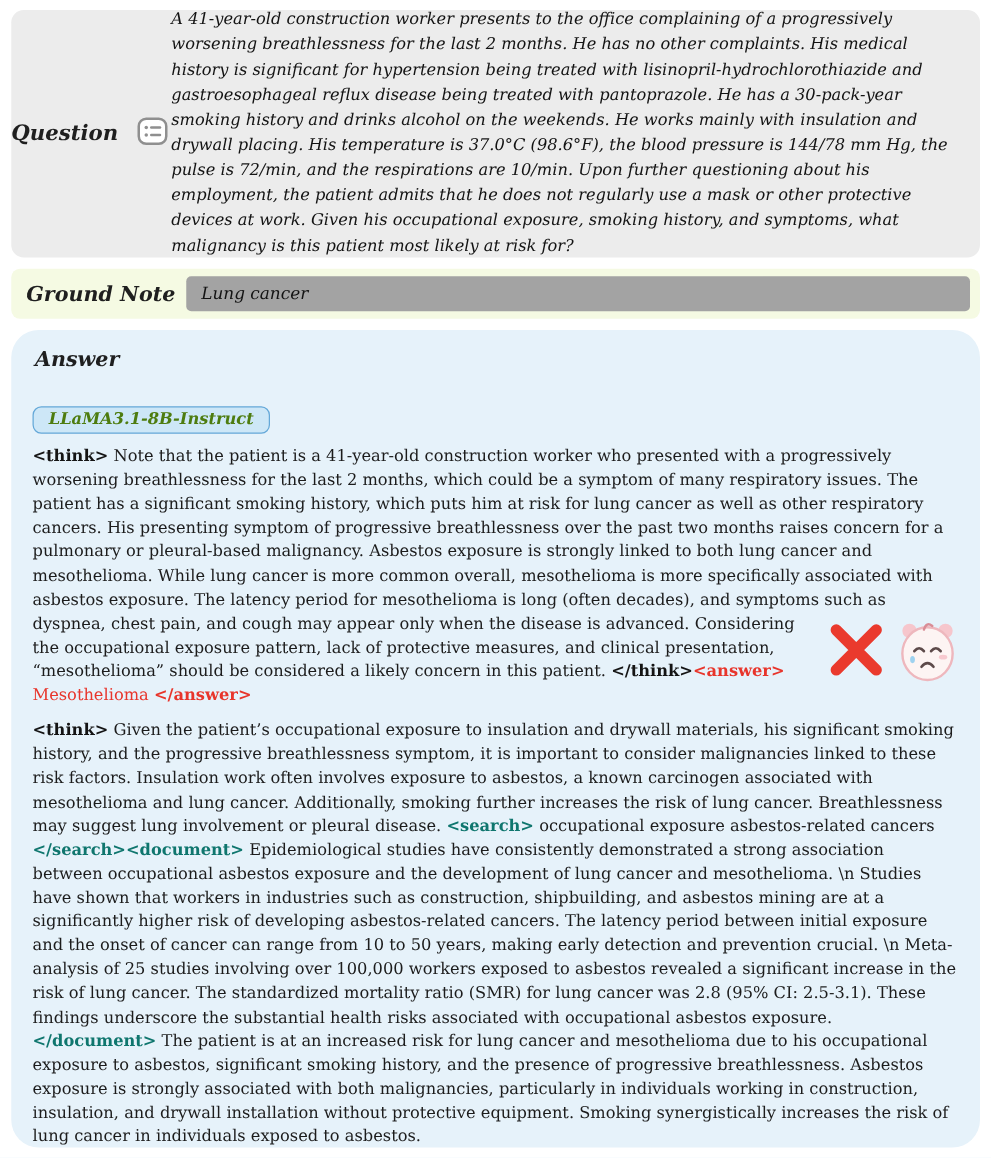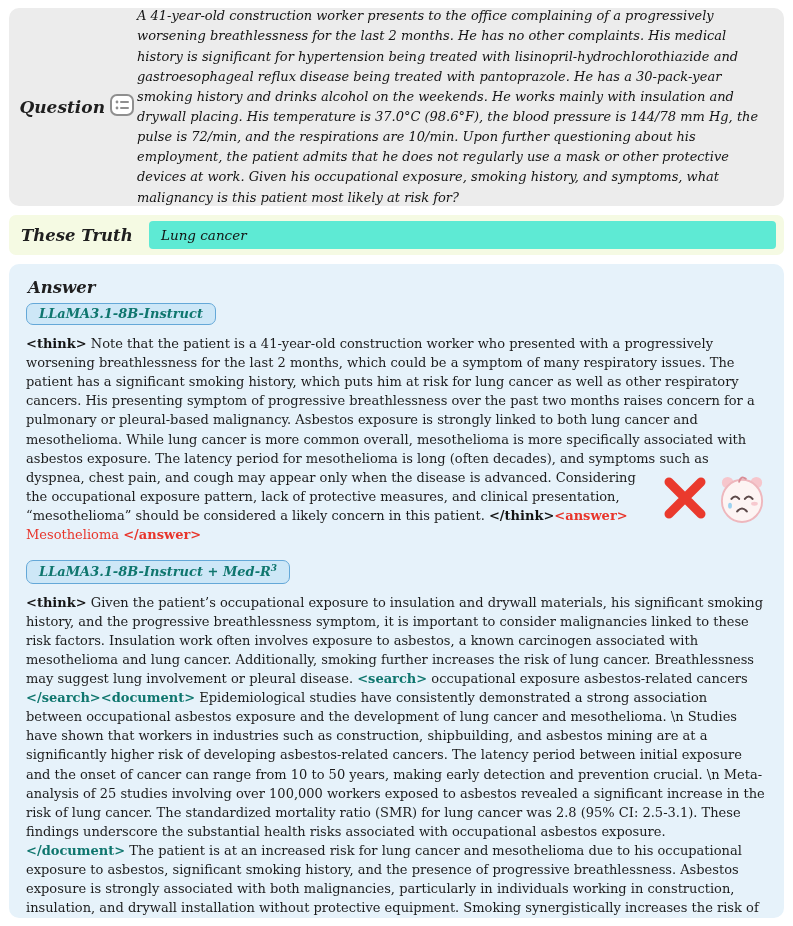--- a/index.html
+++ b/index.html
@@ -15,54 +15,54 @@
     display:flex; flex-direction:column; gap:9px;
   }
 
   
   .question-box {
     background:#ececec; border-radius:10px;
     height:198px; flex:0 0 auto;
     display:flex; align-items:center; overflow:hidden;
   }
   .q-label-wrap {
-    flex:0 0 126px; display:flex; align-items:center; justify-content:flex-end; gap:4px;
+    flex:0 0 126px; display:flex; align-items:center; justify-content:space-between; gap:4px;
   }
   .section-label {
     font-weight:bold; font-style:italic; font-size:17px; color:#1f1f1f;
   }
   .q-icon { flex:0 0 auto; }
   .q-text {
     flex:1; padding:10px 10px 10px 2px;
     font-style:italic; font-size:13px; line-height:1.55; color:#131313;
   }
 
   
   .gt-box {
     background:#f5fae3; border-radius:7px; height:40px; flex:0 0 auto;
     display:flex; align-items:center;
   }
   .gt-label { flex:0 0 140px; padding-left:12px; font-size:16.5px; }
   .gt-value-box {
-    flex:1; background:#5eead4; border-radius:4px;
+    flex:1; background:#a3a3a3; border-radius:4px;
     margin:4px 8px 4px 0; padding:6px 12px;
     font-style:italic; font-size:13.5px; color:#131313;
   }
 
   
   .answer-box {
-    background:#e6f2fa; border-radius:10px; flex:1;
+    background:#e6f2fa; border-radius:22px; flex:1;
     padding:12px 15px 12px 15px; overflow:hidden;
   }
   .answer-label { display:block; margin:2px 0 2px 4px; font-size:16.5px; }
   .model-badge {
     display:inline-block; background:#cde7f7; border:1.6px solid #64a8d8;
     border-radius:7px; padding:2px 12px 3px;
-    font-weight:bold; font-style:italic; font-size:13px; color:#0f766e;
-    margin:4px 0 0 2px;
+    font-weight:bold; font-style:italic; font-size:13px; color:#4d7c0f;
+    margin:26px 0 0 2px;
   }
   .model-badge sup { font-size:9px; }
   .rich {
     margin:9px 2px 0 2px;
     font-size:13px; line-height:1.47; color:#1c1c1c;
   }
   .rich::after { content:""; display:block; clear:both; }
   .tag { font-weight:bold; }
   .tag-think { color:#141414; }
   .tag-green { color:#0f766e; }
@@ -90,21 +90,21 @@
           <path d="M12 10 h7" stroke="#8f8f8f" stroke-width="2" stroke-linecap="round"></path>
           <circle cx="8" cy="16" r="1.4" fill="#8f8f8f"></circle>
           <path d="M12 16 h7" stroke="#8f8f8f" stroke-width="2" stroke-linecap="round"></path>
         </svg>
       </span>
     </div>
     <div class="q-text">A 41-year-old construction worker presents to the office complaining of a progressively worsening breathlessness for the last 2 months. He has no other complaints. His medical history is significant for hypertension being treated with lisinopril-hydrochlorothiazide and gastroesophageal reflux disease being treated with pantoprazole. He has a 30-pack-year smoking history and drinks alcohol on the weekends. He works mainly with insulation and drywall placing. His temperature is 37.0°C (98.6°F), the blood pressure is 144/78 mm Hg, the pulse is 72/min, and the respirations are 10/min. Upon further questioning about his employment, the patient admits that he does not regularly use a mask or other protective devices at work. Given his occupational exposure, smoking history, and symptoms, what malignancy is this patient most likely at risk for?</div>
   </div>
 
   <div class="gt-box">
-    <span class="section-label gt-label">These Truth</span>
+    <span class="section-label gt-label">Ground Note</span>
     <div class="gt-value-box">Lung cancer</div>
   </div>
 
   <div class="answer-box">
     <span class="section-label answer-label">Answer</span>
 
     
     <span class="model-badge"><span>LLaMA3.1-8B-Instruct</span></span>
 
     <p class="rich"><span class="tag tag-think">&lt;think&gt;</span><span> Note that the patient is a 41-year-old construction worker who presented with a progressively worsening breathlessness for the last 2 months, which could be a symptom of many respiratory issues. The patient has a significant smoking history, which puts him at risk for lung cancer as well as other respiratory cancers. His presenting symptom of progressive breathlessness over the past two months raises concern for a pulmonary or pleural-based malignancy. Asbestos exposure is strongly linked to both lung cancer and mesothelioma. While lung cancer is more common overall, mesothelioma is more specifically associated with asbestos exposure. The latency period for mesothelioma is long (often decades), and symptoms such as dyspnea, chest pain, and cough may appear only when the disease is advanced. </span><span class="verdict">
@@ -117,18 +117,17 @@
             <ellipse cx="24" cy="30" rx="21" ry="22" fill="#fdf4f3" stroke="#eeb7bd" stroke-width="2"></ellipse>
             <path d="M21 10 q2 -7 7 -3" stroke="#d98d96" fill="none" stroke-width="2" stroke-linecap="round"></path>
             <path d="M13 28 q4 -5 8 0 M27 28 q4 -5 8 0" stroke="#5d4a4a" stroke-width="2.2" fill="none" stroke-linecap="round"></path>
             <ellipse cx="11.5" cy="35" rx="2" ry="3" fill="#9ed2f0"></ellipse>
             <ellipse cx="37" cy="33" rx="3.5" ry="2" fill="#f7c9cf"></ellipse>
             <path d="M19 41 q5 -6 10 0" stroke="#5d4a4a" stroke-width="2.2" fill="none" stroke-linecap="round"></path>
           </svg>
         </span><span>Considering the occupational exposure pattern, lack of protective measures, and clinical presentation, “mesothelioma” should be considered a likely concern in this patient. </span><span class="tag tag-think">&lt;/think&gt;</span><span class="tag txt-red">&lt;answer&gt;</span><span class="txt-red"> Mesothelioma </span><span class="tag txt-red">&lt;/answer&gt;</span></p>
 
     
-    <span class="model-badge gap-second"><span>LLaMA3.1-8B-Instruct + Med-R</span><sup>3</sup></span>
 
     <p class="rich"><span class="tag tag-think">&lt;think&gt;</span><span> Given the patient’s occupational exposure to insulation and drywall materials, his significant smoking history, and the progressive breathlessness symptom, it is important to consider malignancies linked to these risk factors. Insulation work often involves exposure to asbestos, a known carcinogen associated with mesothelioma and lung cancer. Additionally, smoking further increases the risk of lung cancer. Breathlessness may suggest lung involvement or pleural disease. </span><span class="tag tag-green">&lt;search&gt;</span><span> occupational exposure asbestos-related cancers </span><span class="tag tag-green">&lt;/search&gt;</span><span class="tag tag-green">&lt;document&gt;</span><span> Epidemiological studies have consistently demonstrated a strong association between occupational asbestos exposure and the development of lung cancer and mesothelioma. \n Studies have shown that workers in industries such as construction, shipbuilding, and asbestos mining are at a significantly higher risk of developing asbestos-related cancers. The latency period between initial exposure and the onset of cancer can range from 10 to 50 years, making early detection and prevention crucial. \n Meta-analysis of 25 studies involving over 100,000 workers exposed to asbestos revealed a significant increase in the risk of lung cancer. The standardized mortality ratio (SMR) for lung cancer was 2.8 (95% CI: 2.5-3.1). These findings underscore the substantial health risks associated with occupational asbestos exposure. </span><span class="tag tag-green">&lt;/document&gt;</span><span> The patient is at an increased risk for lung cancer and mesothelioma due to his occupational exposure to asbestos, significant smoking history, and the presence of progressive breathlessness. Asbestos exposure is strongly associated with both malignancies, particularly in individuals working in construction, insulation, and drywall installation without protective equipment. Smoking synergistically increases the risk of lung cancer in individuals exposed to asbestos. </span></p>
   </div>
 
 </div>
 
 </body></html>

